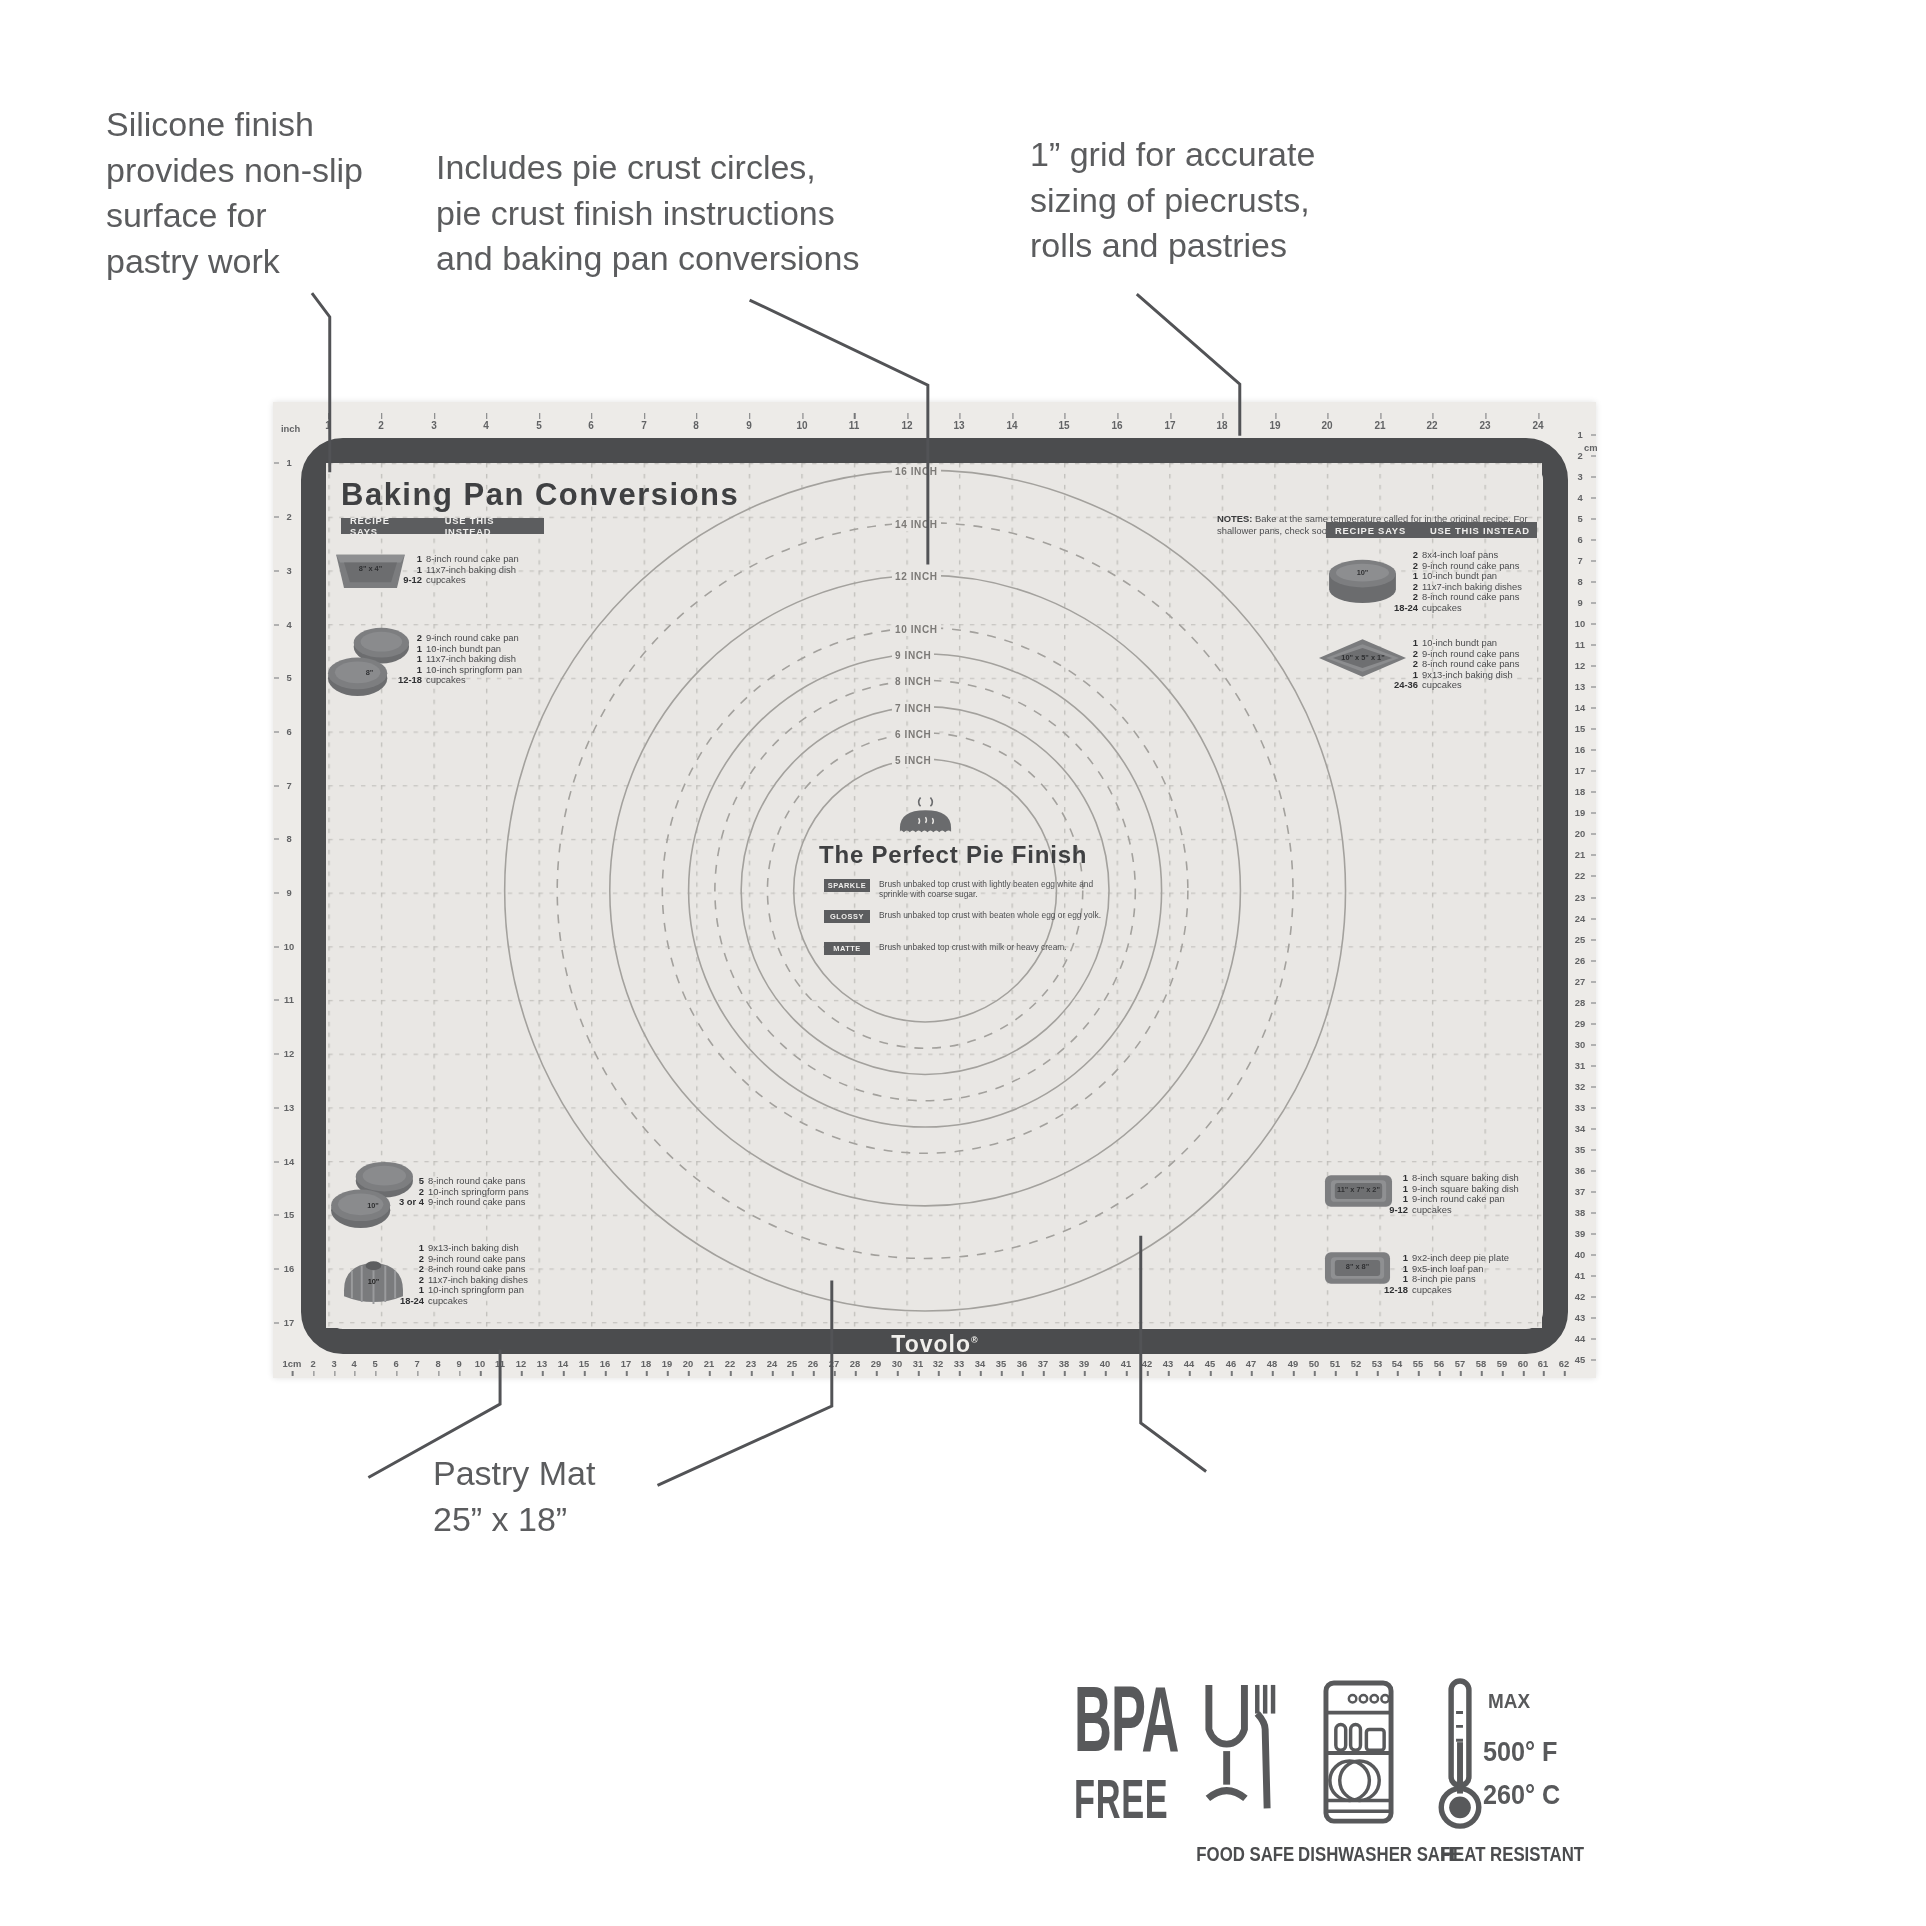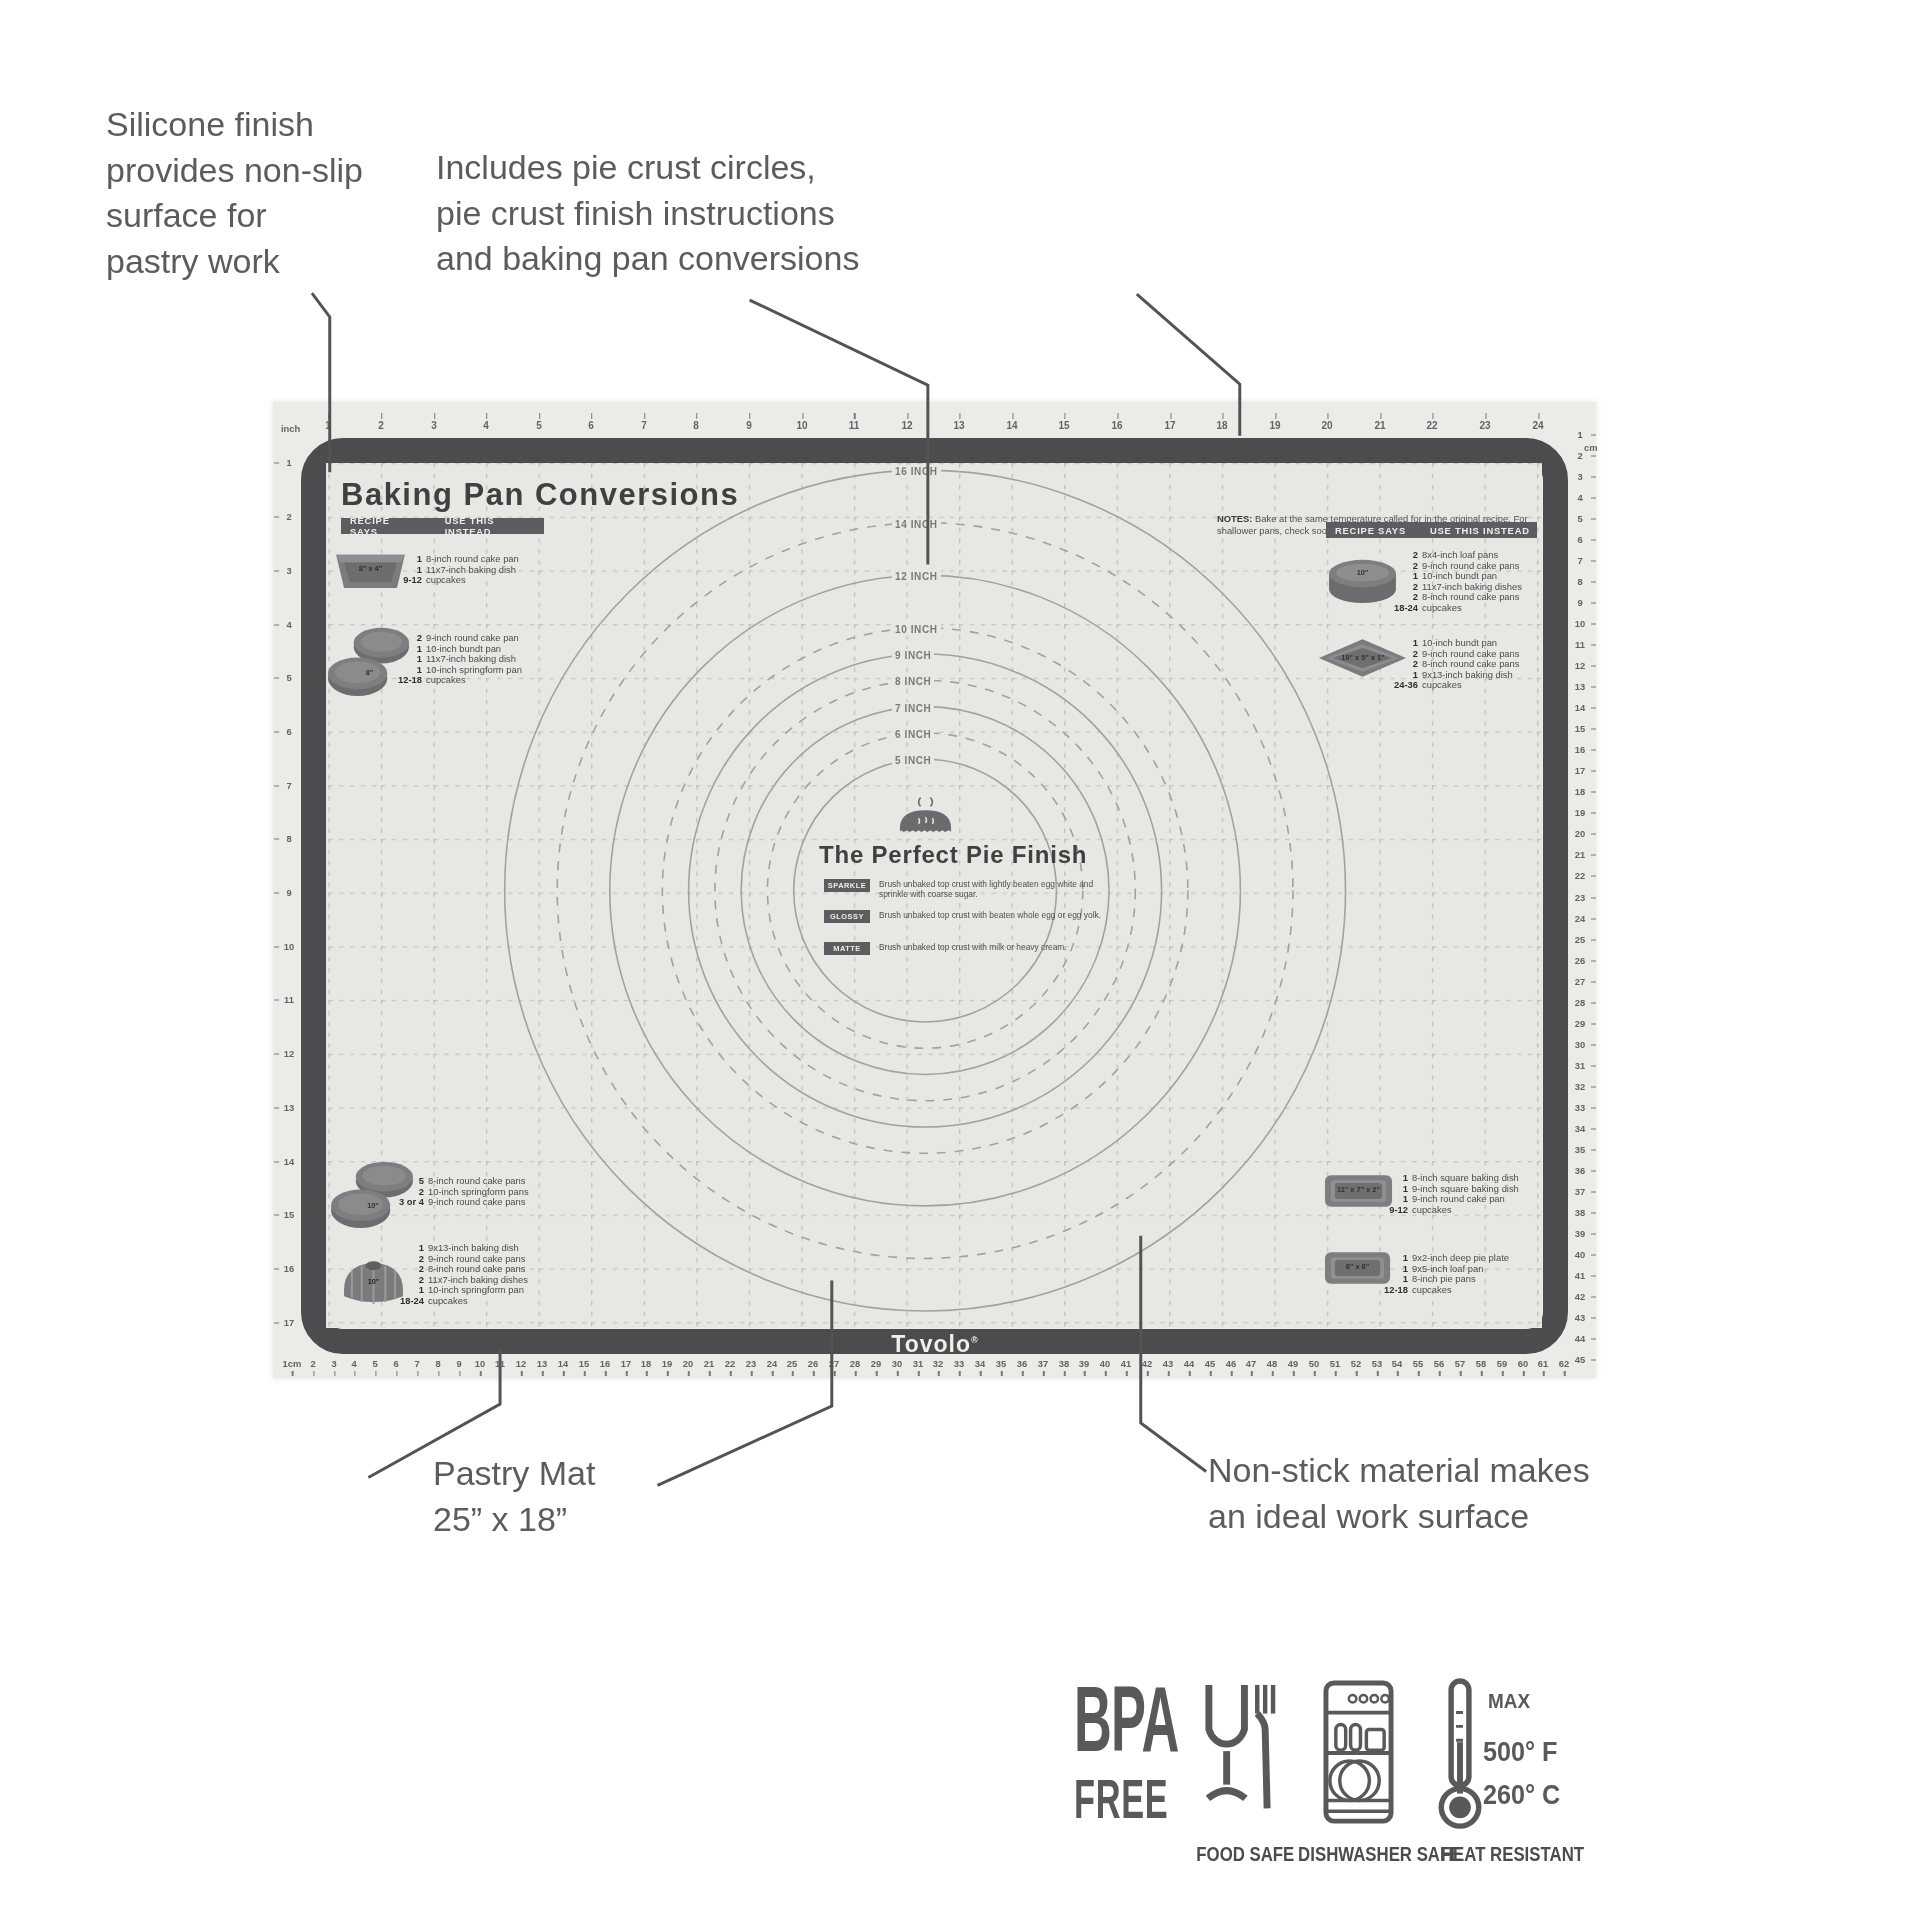--- a/index.html
+++ b/index.html
@@ -83,24 +83,25 @@
     <polyline class="pl" points="1152,1248 1152,1437 1218,1486"></polyline>
   </svg>
 
   <div class="callout" style="left:106px;top:102px;">Silicone finish
 provides non-slip
 surface for
 pastry work</div>
   <div class="callout" style="left:436px;top:145px;">Includes pie crust circles,
 pie crust finish instructions
 and baking pan conversions</div>
+  <div class="callout" style="left:1030px;top:132px;">1” grid for accurate
+sizing of piecrusts,
+rolls and pastries</div>
   <div class="callout" style="left:433px;top:1451px;">Pastry Mat
 25” x 18”</div>
-  <div class="callout" style="left:1208px;top:1448px;">Non-stick material makes
-an ideal work surface</div>
 
   <div class="sheet">
 
     <span class="corner-label" style="left:8px;top:21px;">inch</span>
     <div class="ruler-top">
         <span class="rn" style="left: 55px;">1</span>
         <span class="rn" style="left: 108px;">2</span>
         <span class="rn" style="left: 161px;">3</span>
         <span class="rn" style="left: 213px;">4</span>
         <span class="rn" style="left: 266px;">5</span>

